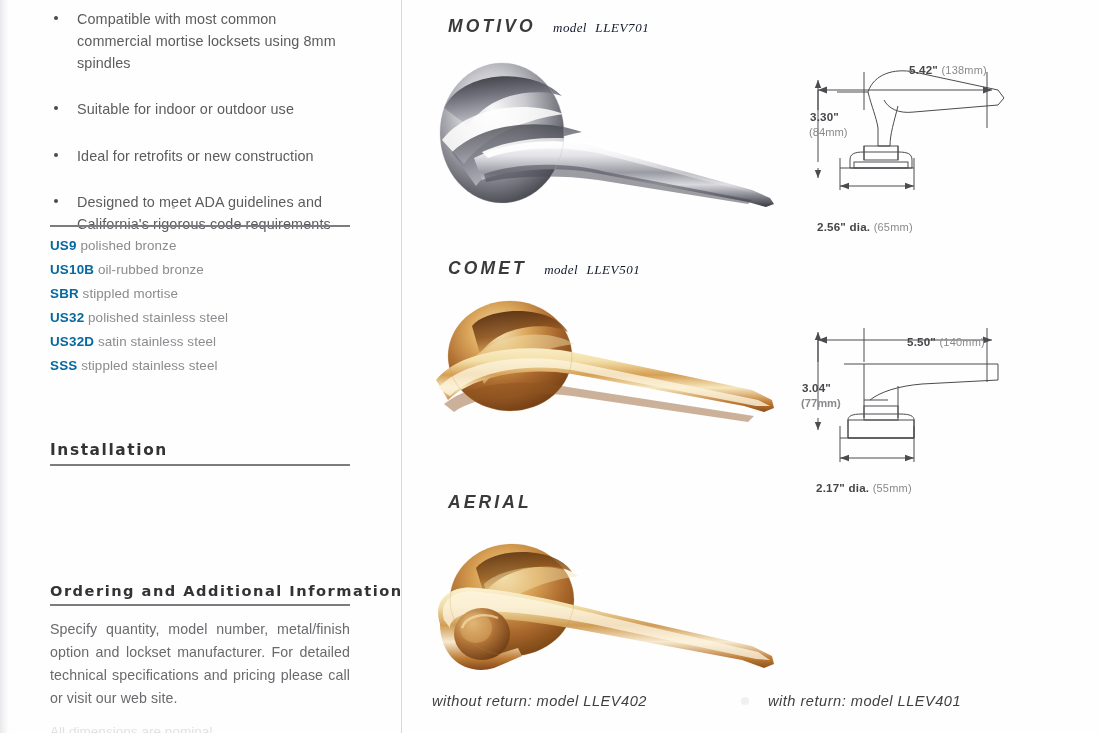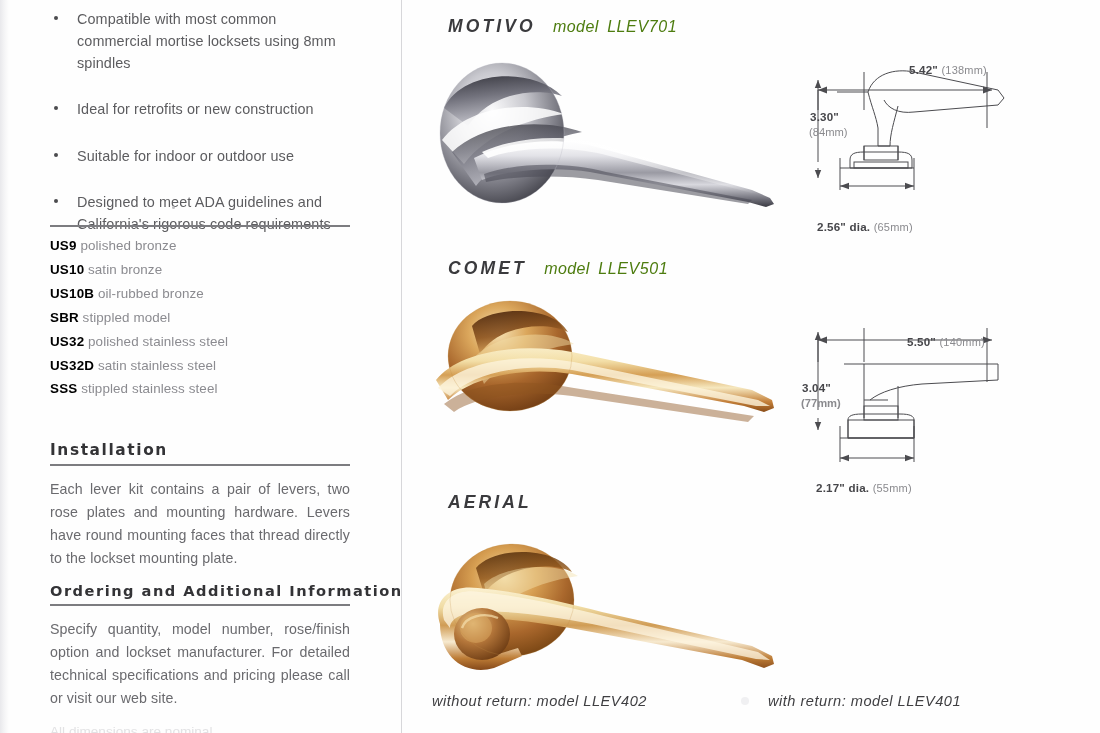--- a/index.html
+++ b/index.html
@@ -108,21 +108,21 @@
   }
   .finish-row {
     font-size: 13.4px;
     line-height: 1.0;
     margin-bottom: 10.5px;
     color: #7e7e82;
     white-space: nowrap;
   }
   .finish-code {
     font-weight: bold;
-    color: #000000;
+    color: #0369a1;
     letter-spacing: .2px;
   }
   .finish-desc {
     color: #8b8b90;
     letter-spacing: .1px;
   }
 
   .body-par {
     font-size: 14.2px;
     line-height: 1.62;
@@ -156,24 +156,25 @@
     font-style: italic;
     white-space: nowrap;
   }
   .product-name {
     font-size: 17.5px;
     font-weight: bold;
     letter-spacing: 3.1px;
     color: #3a3a3d;
   }
   .product-model {
-    font-size: 16px;
-    color: #4d7c0f;
+    font-size: 13px;
+    color: #0f172a;
     font-style: italic;
     letter-spacing: .4px;
+    font-family: Liberation Serif, serif;
   }
   .model-code {
     letter-spacing: .6px;
   }
 
   .caption {
     position: absolute;
     font-style: italic;
     font-size: 14.6px;
     color: #3f3f42;
@@ -221,78 +222,73 @@
 
   <div class="left-col">
 
     <ul class="bullet-list">
       <li class="bullet-item" style="margin-bottom:24px;">
         <span class="bullet-dot"></span>
         <span>Compatible with most common commercial mortise locksets using 8mm spindles</span>
       </li>
       <li class="bullet-item" style="margin-bottom:25px;">
         <span class="bullet-dot"></span>
-        <span>Ideal for retrofits or new construction</span>
+        <span>Suitable for indoor or outdoor use</span>
       </li>
       <li class="bullet-item" style="margin-bottom:25px;">
         <span class="bullet-dot"></span>
-        <span>Suitable for indoor or outdoor use</span>
+        <span>Ideal for retrofits or new construction</span>
       </li>
       <li class="bullet-item" style="margin-bottom:16px;">
         <span class="bullet-dot"></span>
         <span>Designed to meet ADA guidelines and California's rigorous code requirements</span>
       </li>
     </ul>
 
     <div class="stray-dot"></div>
 
     <div class="section" style="top:225px;">
       <div class="heading-rule"></div>
       <ul class="finish-list">
         <li class="finish-row">
           <span class="finish-code">US9</span>
           <span class="finish-desc">polished bronze</span>
         </li>
         <li class="finish-row">
-          <span class="finish-code">US10</span>
-          <span class="finish-desc">satin bronze</span>
-        </li>
-        <li class="finish-row">
           <span class="finish-code">US10B</span>
           <span class="finish-desc">oil-rubbed bronze</span>
         </li>
         <li class="finish-row">
           <span class="finish-code">SBR</span>
-          <span class="finish-desc">stippled model</span>
+          <span class="finish-desc">stippled mortise</span>
         </li>
         <li class="finish-row">
           <span class="finish-code">US32</span>
           <span class="finish-desc">polished stainless steel</span>
         </li>
         <li class="finish-row">
           <span class="finish-code">US32D</span>
           <span class="finish-desc">satin stainless steel</span>
         </li>
         <li class="finish-row">
           <span class="finish-code">SSS</span>
           <span class="finish-desc">stippled stainless steel</span>
         </li>
       </ul>
     </div>
 
     <div class="section" style="top:441px;">
       <div class="section-heading">Installation</div>
       <div class="heading-rule"></div>
-      <p class="body-par">Each lever kit contains a pair of levers, two rose plates and mounting hardware. Levers have round mounting faces that thread directly to the lockset mounting plate.</p>
     </div>
 
     <div class="section" style="top:582px;">
       <div class="section-heading" style="font-size:14.6px;letter-spacing:1.5px;">Ordering and Additional Information</div>
       <div class="heading-rule"></div>
-      <p class="body-par">Specify quantity, model number, rose/finish option and lockset manufacturer. For detailed technical specifications and pricing please call or visit our web site.</p>
+      <p class="body-par">Specify quantity, model number, metal/finish option and lockset manufacturer. For detailed technical specifications and pricing please call or visit our web site.</p>
     </div>
 
     <div class="footnote-clipped">All dimensions are nominal.</div>
   </div>
 
   <div class="right-col">
 
     <div class="product-title" style="left:46px; top:16px;">
       <span class="product-name">MOTIVO</span>
       <span class="product-model" style="margin-left:13px;">model</span>

